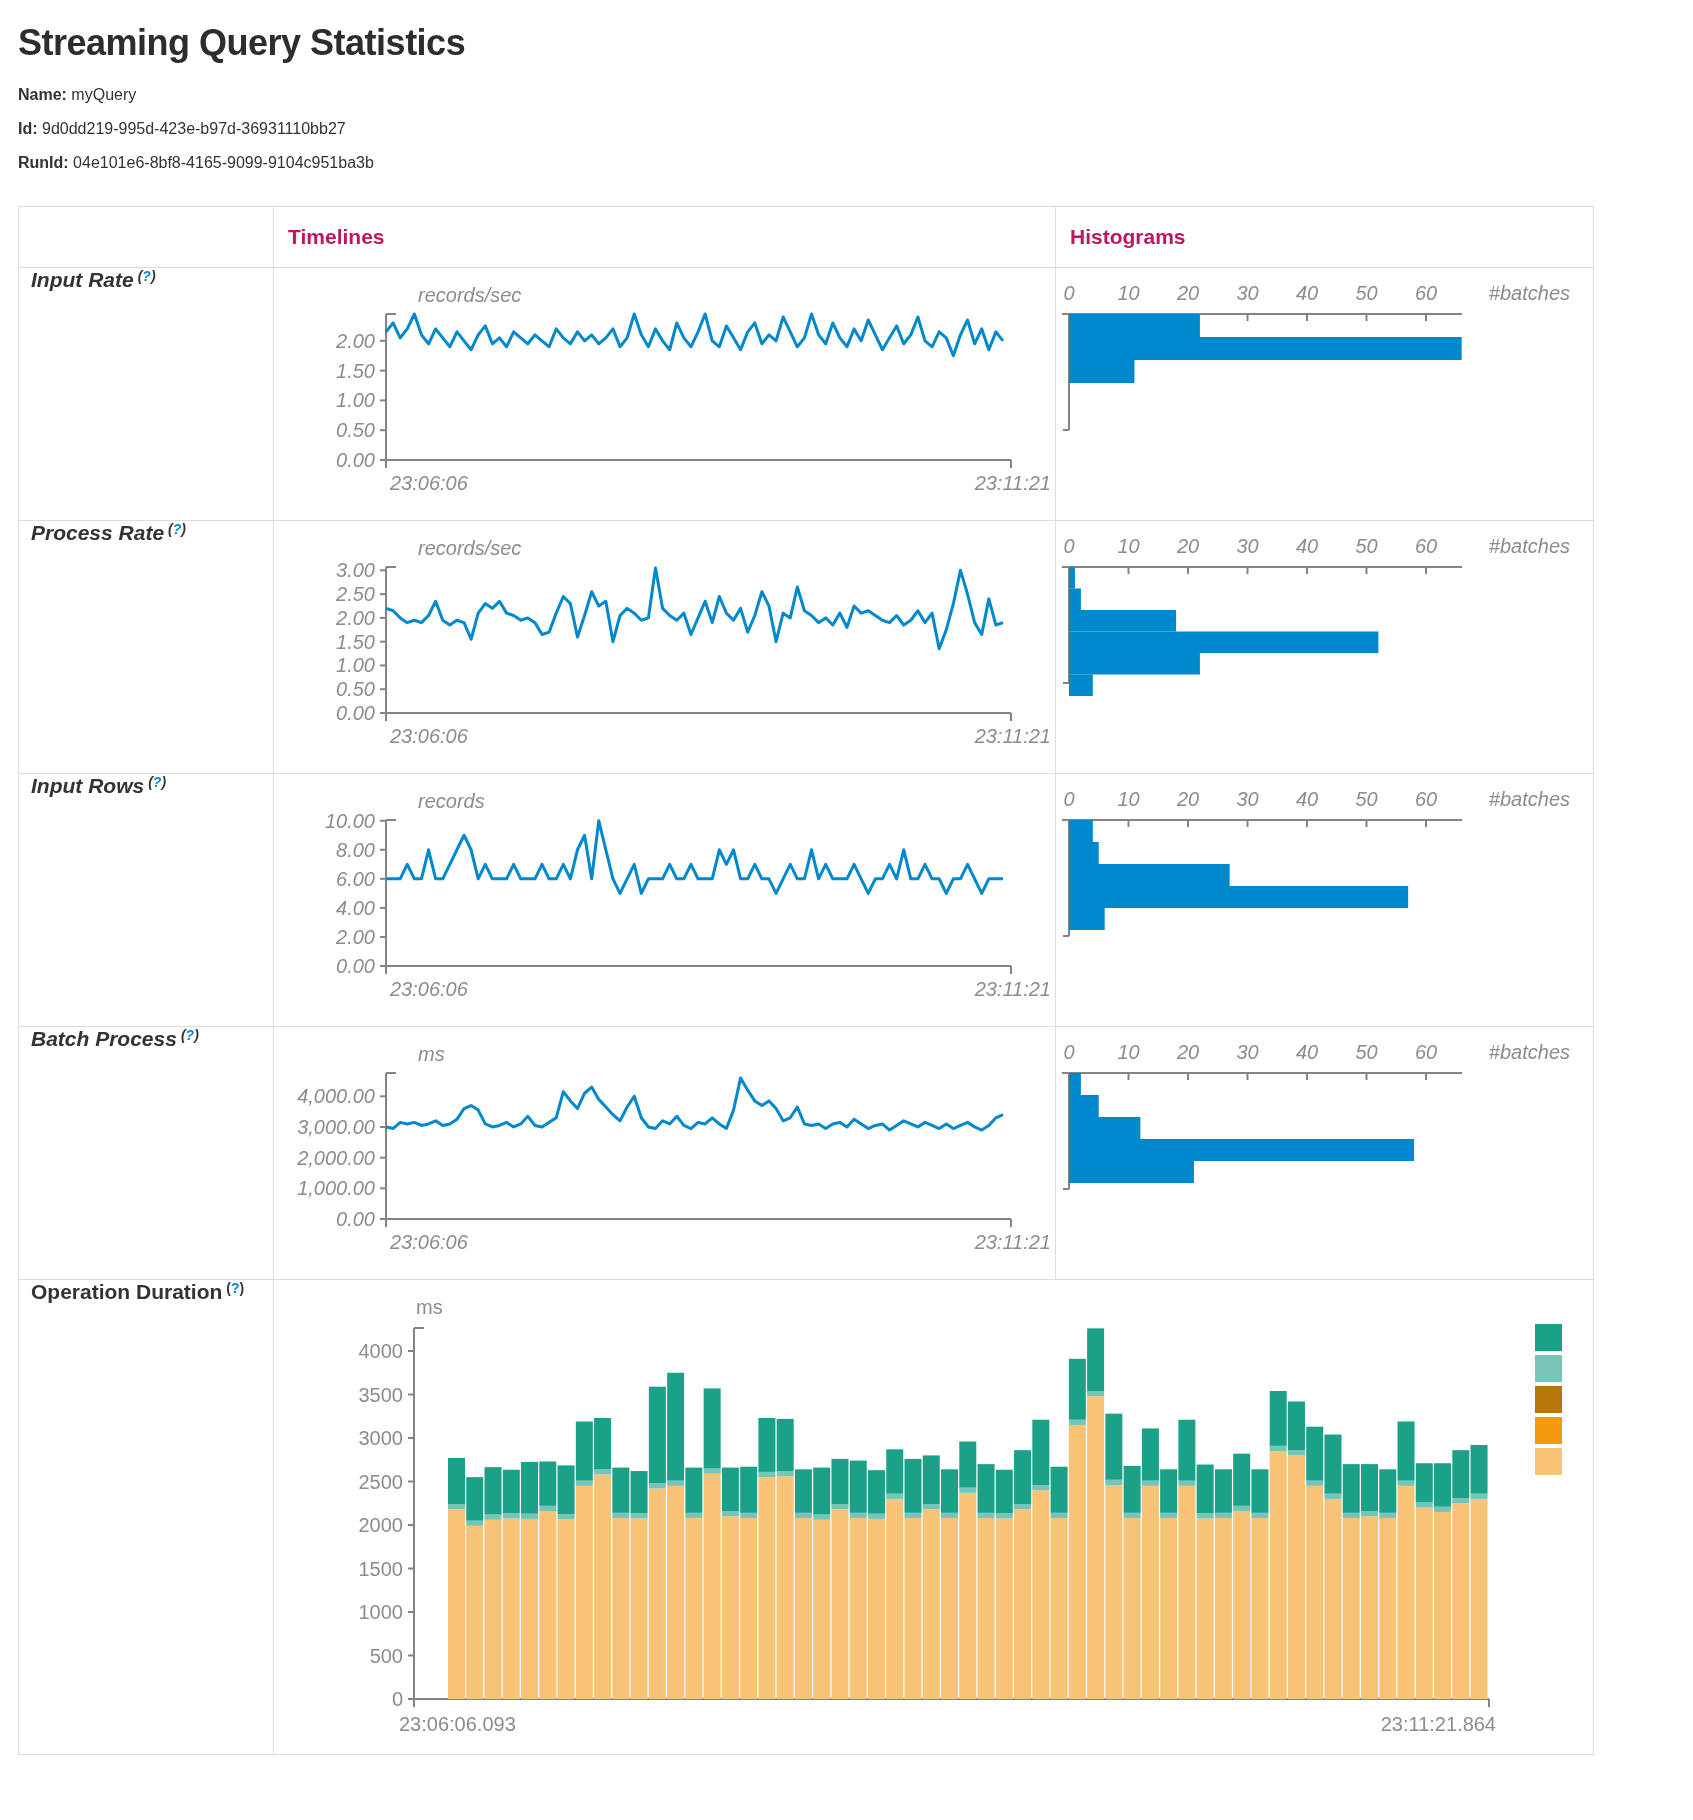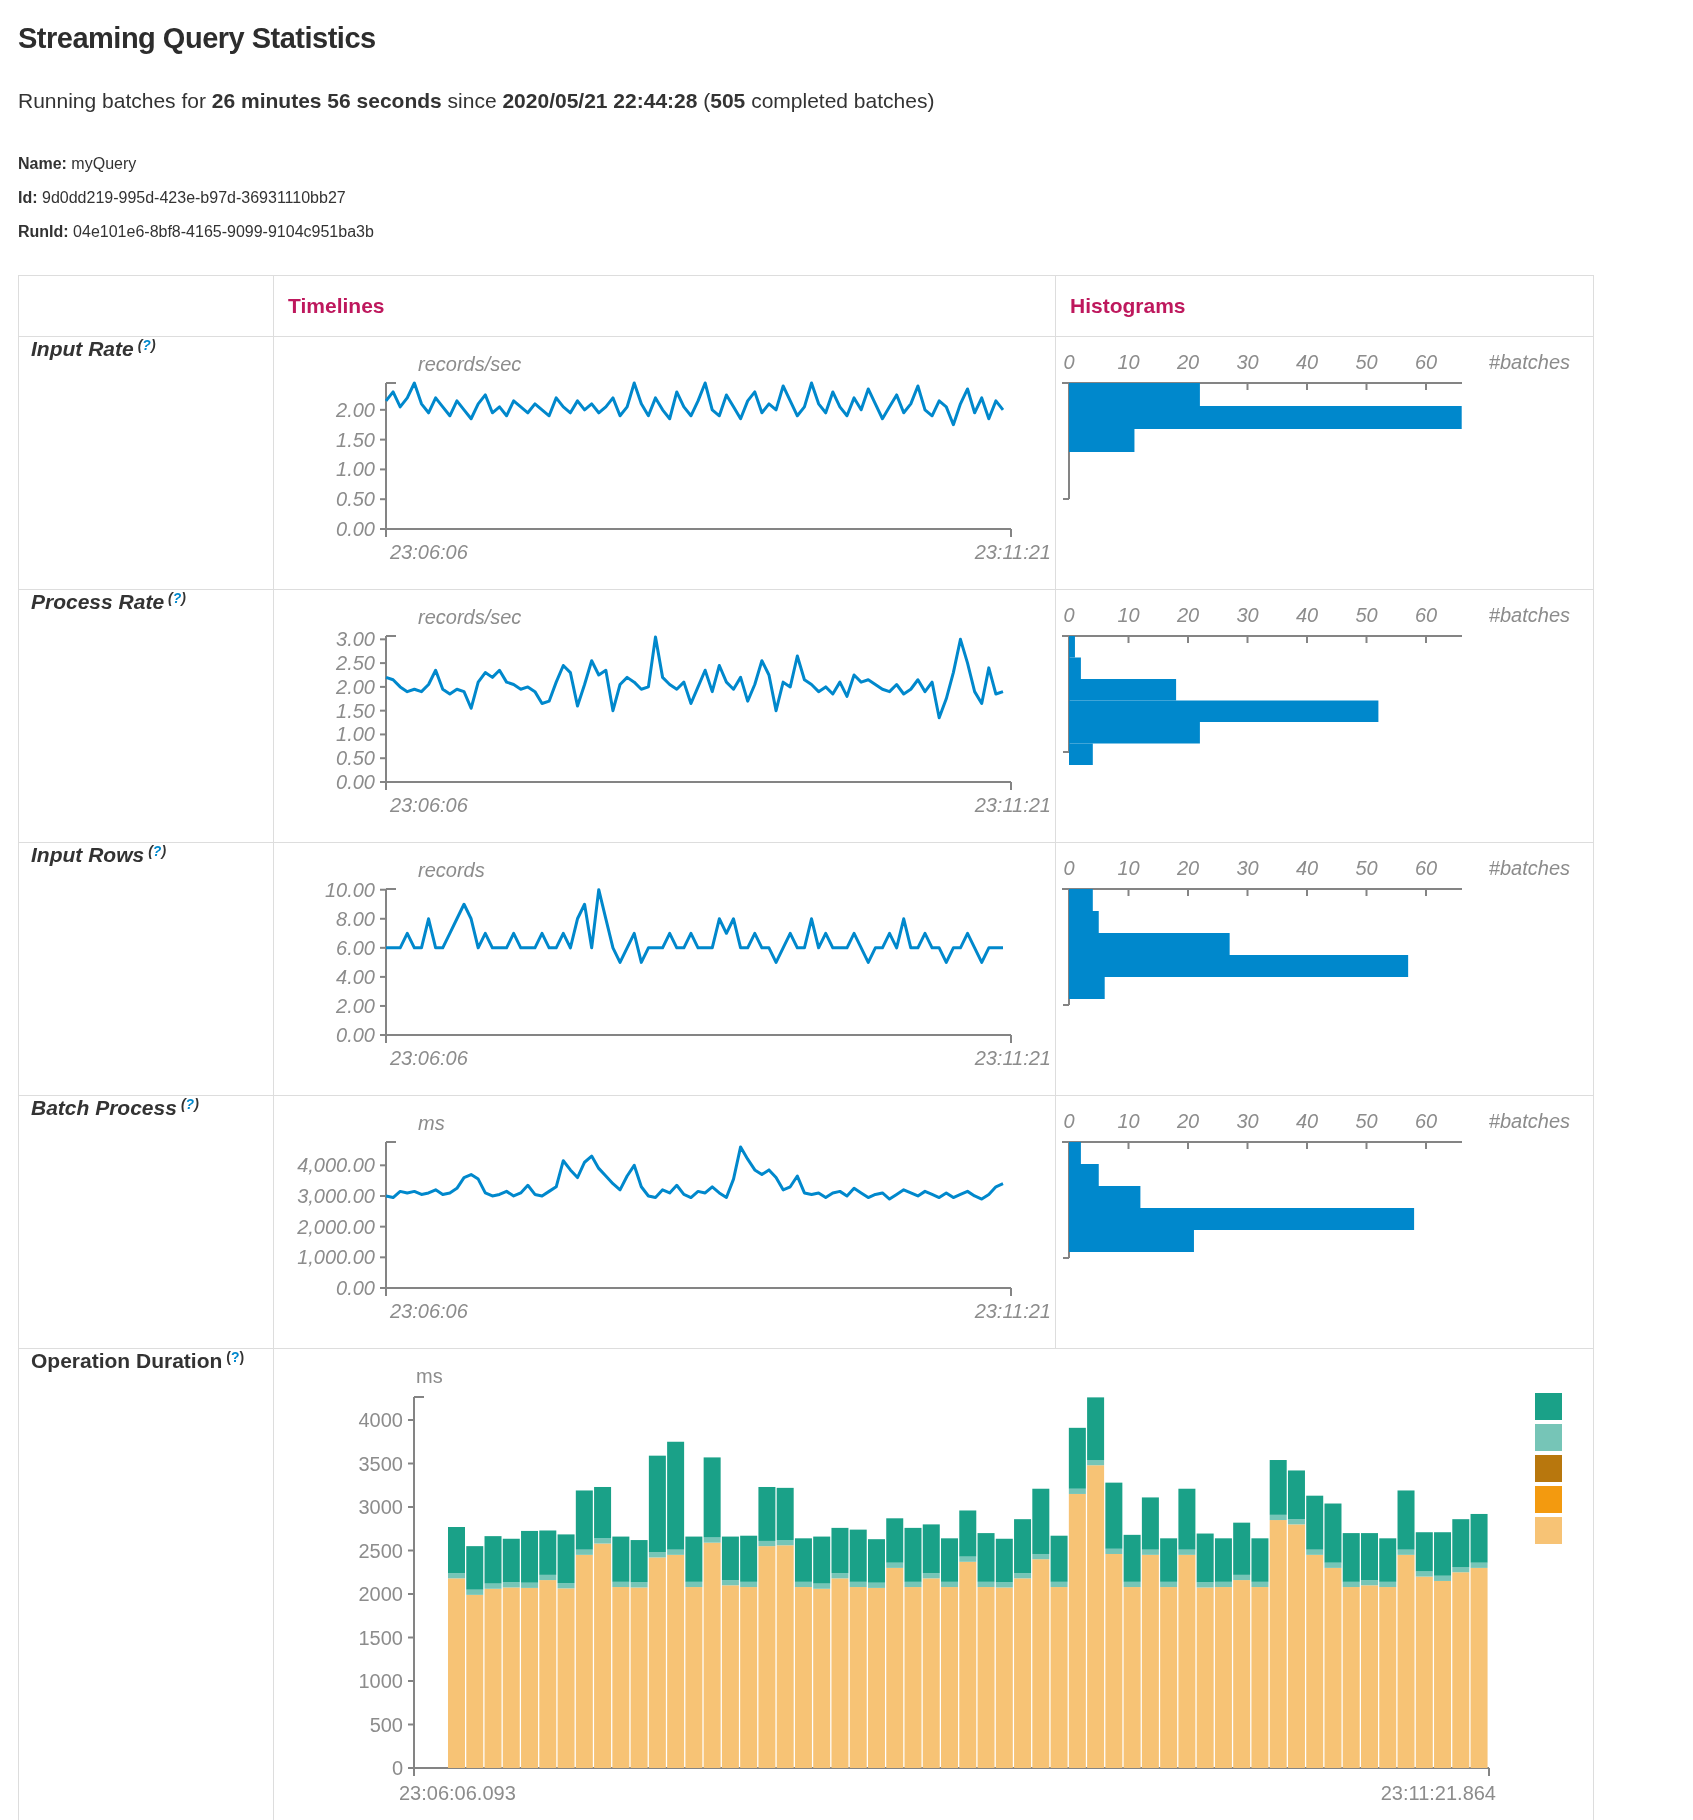--- a/index.html
+++ b/index.html
@@ -1,18 +1,18 @@
 <!DOCTYPE html>
 <html><head>
 <meta charset="utf-8">
 <style>
   html,body{margin:0;padding:0;background:#ffffff;}
   body{width:1693px;font-family:"Liberation Sans","DejaVu Sans",sans-serif;color:#333;}
   .wrap{padding:16px 0 20px 18px;}
-  h1.page-title{font-size:29px;font-weight:bold;color:#2d2d2d;margin:6px 0 34px 0;letter-spacing:-0.5px;}
+  h1.page-title{font-size:36px;font-weight:bold;color:#2d2d2d;margin:6px 0 14px 0;letter-spacing:-0.5px;}
   .subtitle{font-size:21px;color:#333;margin:0 0 34px 0;}
   .subtitle b{font-weight:bold;}
   .meta{font-size:16px;line-height:34px;margin-bottom:26px;}
   .meta b{font-weight:bold;}
   .stats-table{display:grid;grid-template-columns:255px 782px 538px;border-top:1px solid #ddd;border-left:1px solid #ddd;width:1575px;}
   .cell{border-right:1px solid #ddd;border-bottom:1px solid #ddd;box-sizing:border-box;position:relative;background:#fff;}
   .hcell{height:61px;display:flex;align-items:center;padding-left:14px;font-size:21px;font-weight:bold;color:#be185d;}
   .labelcell{display:flex;padding-left:12px;font-size:21px;font-weight:bold;color:#333;}
   .rowcell{height:253px;font-style:italic;}
   .bigrow{height:475px;}
@@ -23,21 +23,20 @@
   .ticktext{font-size:20px;fill:#8c8c8c;}
   .unittext{font-size:20px;fill:#8c8c8c;}
 </style>
 </head>
 <body>
 
 <div class="wrap">
 
   <h1 class="page-title">Streaming Query Statistics</h1>
 
-  <p class="subtitle"><span>Running batches for </span><b>26 minutes 56 seconds</b><span> since </span><b>2020/05/21 22:44:28</b><span> (</span><b>505</b><span> completed batches)</span></p>
 
   <div class="meta">
     <div><b>Name:</b> <span>myQuery</span></div>
     <div><b>Id:</b> <span>9d0dd219-995d-423e-b97d-36931110bb27</span></div>
     <div><b>RunId:</b> <span>04e101e6-8bf8-4165-9099-9104c951ba3b</span></div>
   </div>
 
   <div class="stats-table">
 
     <div class="cell hcell"></div>

